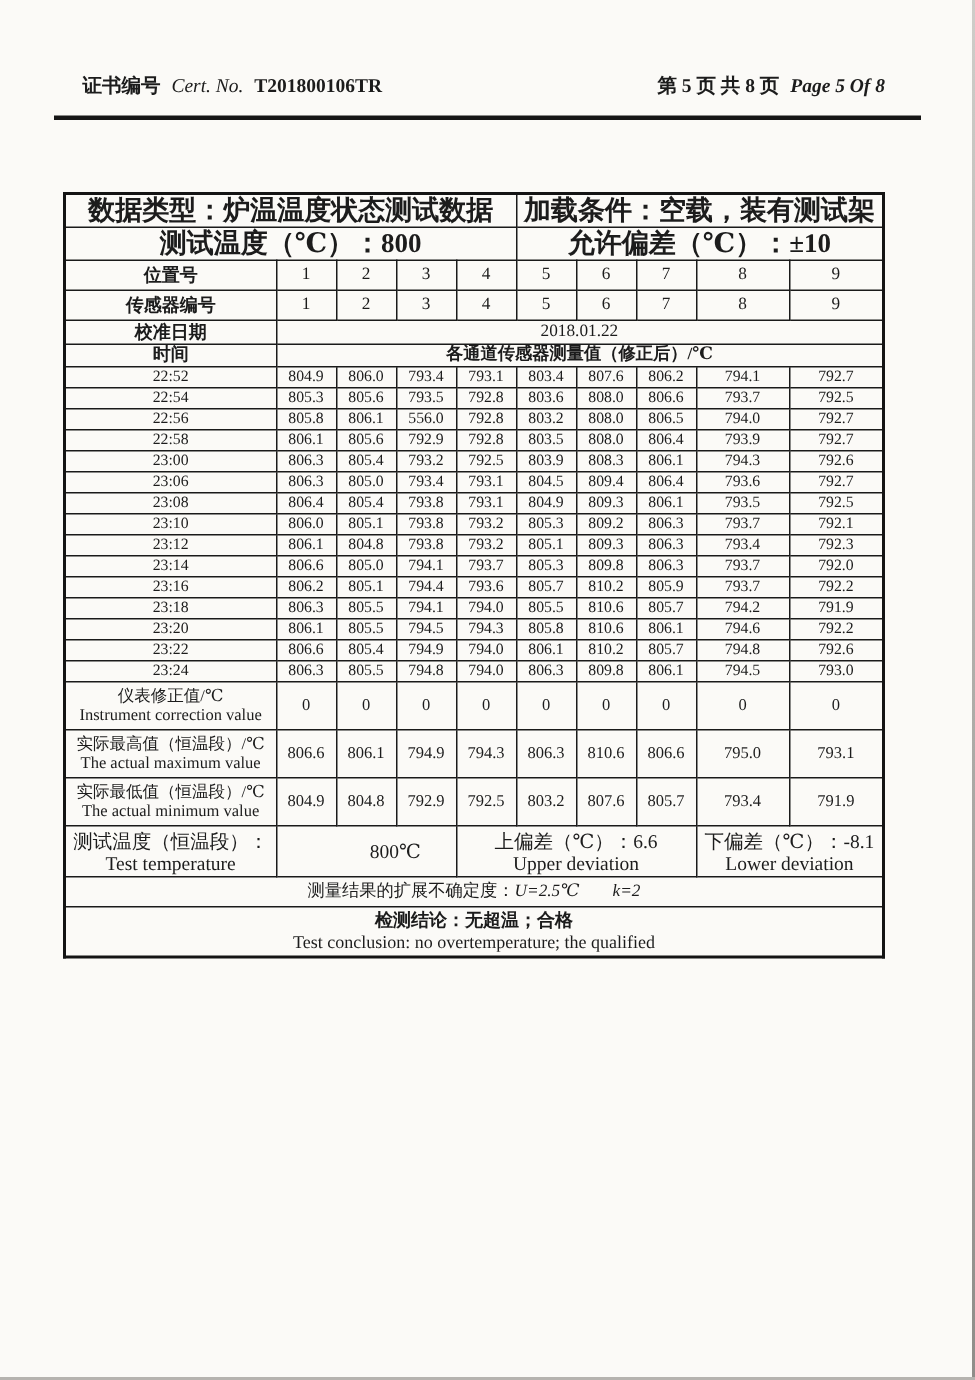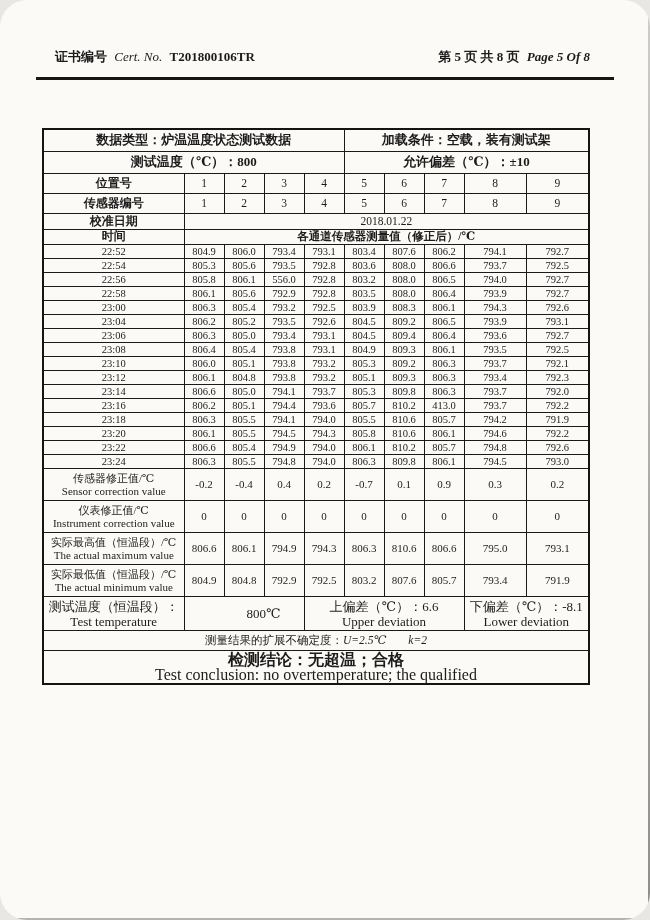--- a/index.html
+++ b/index.html
@@ -1,21 +1,20 @@
 <!DOCTYPE html>
 <html><head>
 <meta charset="utf-8">
 <style>
   html,body { margin:0; padding:0; background:#e9e7e3; }
   .page {
     position:relative; width:650px; height:920px; margin:0 auto;
     background:#fbfaf7; color:#1c1c1c;
     font-family:"Liberation Serif","DejaVu Serif",serif;
     overflow:hidden;
-    border-radius:27px;
   }
   .scan-edge-right { position:absolute; right:0; top:0; width:2px; height:100%;
     background:linear-gradient(to bottom,#cfcdc9,#8f8d89); }
   .scan-edge-bottom { position:absolute; left:0; bottom:0; width:100%; height:2px;
     background:#b5b3af; }
 
   .hdr { position:absolute; top:48px; left:55px; width:535px;
     display:flex; justify-content:space-between; align-items:baseline;
     font-size:13px; white-space:nowrap; }
   .hdr .b { font-weight:bold; }
@@ -26,34 +25,34 @@
 
   table.cal {
     position:absolute; left:42px; top:128px; width:546px;
     border-collapse:collapse; table-layout:fixed;
     border:2px solid #141414;
   }
   table.cal td {
     border:1px solid #1a1a1a; text-align:center; vertical-align:middle;
     padding:0; overflow:hidden; white-space:nowrap; font-size:11.5px; line-height:1.15;
   }
-  tr.meta-row td { font-weight:bold; font-size:13px; height:21px; }
+  tr.meta-row td { font-weight:bold; font-size:18px; height:21px; }
   tr.pos-row td, tr.sens-row td { height:19px; }
   tr.pos-row td.lbl, tr.sens-row td.lbl, tr.cal-row td.lbl, tr.time-row td.lbl { font-weight:bold; font-size:12px; }
   tr.cal-row td { height:15px;margin-left:27px; }
   tr.time-row td { height:14px; font-weight:bold; font-size:11.5px; }
   tr.data-row td { height:13px; font-size:10.5px; line-height:12px; }
   td.r8 { text-align:right; padding-right:7px; }
   td.r9 { text-align:right; padding-right:2px; }
   tr.sum-row td { height:31px; font-size:11px; }
   td.lbl2 { font-size:11px; line-height:14px; white-space:nowrap; }
   tr.foot-row td { height:33px; font-size:13px; line-height:15px; }
   tr.foot-row td.big { font-size:13px;padding-left:39px; }
   tr.unc-row td { height:19px; font-size:11.5px;text-align:center; }
-  tr.concl-row td { height:32px; font-size:16px; line-height:15px; }
+  tr.concl-row td { height:32px; font-size:12px; line-height:15px; }
   .it { font-style:italic; }
   .b { font-weight:bold; }
   .gap { padding-left:22px; }
 </style>
 </head>
 <body>
 
 <div class="page">
 
   <div class="hdr">
@@ -178,32 +177,20 @@
           <td>805.4</td>
           <td>793.2</td>
           <td>792.5</td>
           <td>803.9</td>
           <td>808.3</td>
           <td>806.1</td>
           <td class="r8">794.3</td>
           <td class="r9">792.6</td>
         </tr>
         <tr class="data-row">
-          <td>23:04</td>
-          <td>806.2</td>
-          <td>805.2</td>
-          <td>793.5</td>
-          <td>792.6</td>
-          <td>804.5</td>
-          <td>809.2</td>
-          <td>806.5</td>
-          <td class="r8">793.9</td>
-          <td class="r9">793.1</td>
-        </tr>
-        <tr class="data-row">
           <td>23:06</td>
           <td>806.3</td>
           <td>805.0</td>
           <td>793.4</td>
           <td>793.1</td>
           <td>804.5</td>
           <td>809.4</td>
           <td>806.4</td>
           <td class="r8">793.6</td>
           <td class="r9">792.7</td>
@@ -257,21 +244,21 @@
           <td class="r9">792.0</td>
         </tr>
         <tr class="data-row">
           <td>23:16</td>
           <td>806.2</td>
           <td>805.1</td>
           <td>794.4</td>
           <td>793.6</td>
           <td>805.7</td>
           <td>810.2</td>
-          <td>413.0</td>
+          <td>805.9</td>
           <td class="r8">793.7</td>
           <td class="r9">792.2</td>
         </tr>
         <tr class="data-row">
           <td>23:18</td>
           <td>806.3</td>
           <td>805.5</td>
           <td>794.1</td>
           <td>794.0</td>
           <td>805.5</td>
@@ -308,32 +295,20 @@
           <td>23:24</td>
           <td>806.3</td>
           <td>805.5</td>
           <td>794.8</td>
           <td>794.0</td>
           <td>806.3</td>
           <td>809.8</td>
           <td>806.1</td>
           <td class="r8">794.5</td>
           <td class="r9">793.0</td>
-        </tr>
-        <tr class="sum-row">
-          <td class="lbl2"><span>传感器修正值/℃</span><br><span>Sensor correction value</span></td>
-          <td>-0.2</td>
-          <td>-0.4</td>
-          <td>0.4</td>
-          <td>0.2</td>
-          <td>-0.7</td>
-          <td>0.1</td>
-          <td>0.9</td>
-          <td>0.3</td>
-          <td>0.2</td>
         </tr>
         <tr class="sum-row">
           <td class="lbl2"><span>仪表修正值/℃</span><br><span>Instrument correction value</span></td>
           <td>0</td>
           <td>0</td>
           <td>0</td>
           <td>0</td>
           <td>0</td>
           <td>0</td>
           <td>0</td>

